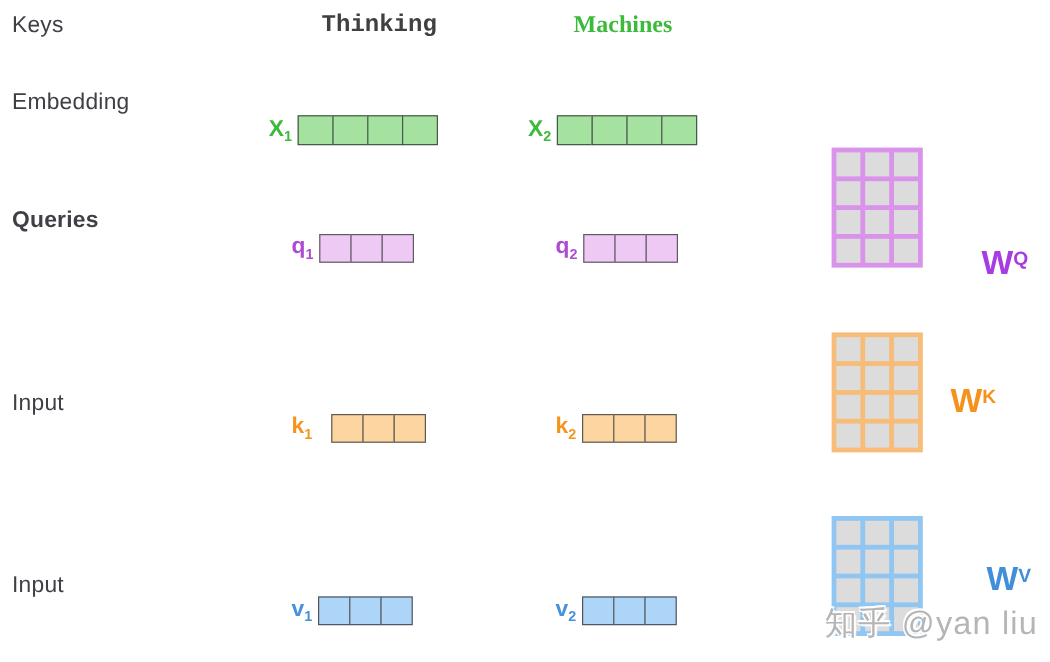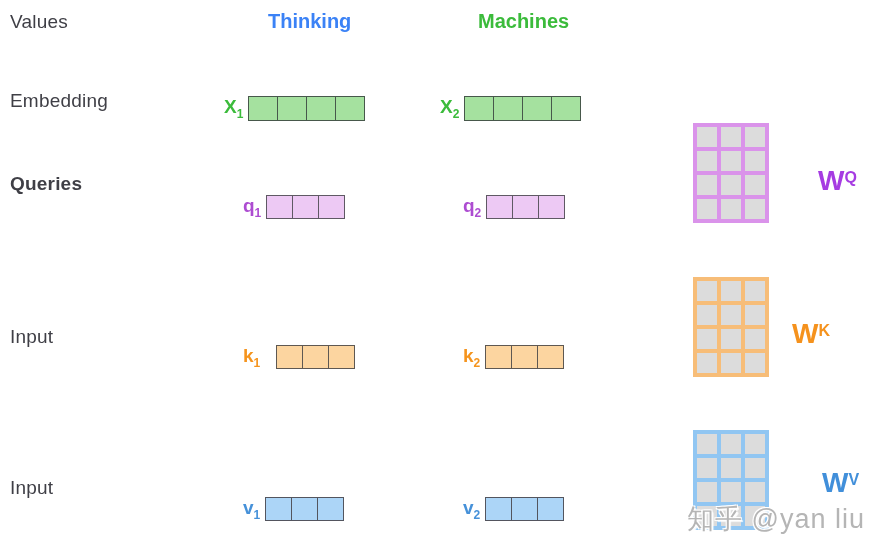--- a/index.html
+++ b/index.html
@@ -5,30 +5,30 @@
   html,body{margin:0;padding:0;}
   body{
     width:875px;height:552px;position:relative;background:#ffffff;
     font-family:"Liberation Sans","DejaVu Sans",sans-serif;
     overflow:hidden;
   }
   .row-label{
     position:absolute;font-size:19px;color:#3f3f46;letter-spacing:.2px;
   }
   .lbl-input{left:10px;top:11px;}
-  .lbl-embedding{left:10px;top:90px;}
+  .lbl-embedding{left:10px;top:75px;}
   .lbl-queries{left:10px;top:173px;font-weight:bold;}
   .lbl-keys{left:10px;top:326px;}
   .lbl-values{left:10px;top:477px;}
 
   .word-header{
     position:absolute;top:10px;font-size:20px;font-weight:bold;
   }
   .word-thinking{left:268px;}
-  .word-machines{left:478px;}
+  .word-machines{left:478px;font-family:Liberation Serif, serif;}
 
   .vector{
     position:absolute;display:flex;align-items:center;margin-top:24px;
   }
   .vec-label{
     font-size:19px;font-weight:bold;margin-right:5px;line-height:1;
   }
   .vec-label sub{font-size:12px;font-weight:bold;}
   .cells{display:flex;}
   .cell{
@@ -65,27 +65,27 @@
 
   .watermark{
     position:absolute;left:687px;top:501px;z-index:5;
     font-size:27px;color:#b5b5b5;letter-spacing:1px;white-space:nowrap;
     text-shadow:-1px -1px 0 #fff,1px -1px 0 #fff,-1px 1px 0 #fff,1px 1px 0 #fff,2px 2px 1px #fff;
   }
 </style>
 </head>
 <body>
 
-<div class="row-label lbl-input">Values</div>
+<div class="row-label lbl-input">Keys</div>
 <div class="row-label lbl-embedding">Embedding</div>
 <div class="row-label lbl-queries">Queries</div>
 <div class="row-label lbl-keys">Input</div>
 <div class="row-label lbl-values">Input</div>
 
-<div class="word-header word-thinking" style="color: #3b82f6;">Thinking</div>
+<div class="word-header word-thinking" style="color: #404040; font-family: Liberation Mono, monospace;">Thinking</div>
 <div class="word-header word-machines" style="color: rgb(59, 187, 59);">Machines</div>
 
 <div class="vector wide vec-x1">
   <span class="vec-label" style="color: rgb(59, 187, 59);"><span>X</span><sub>1</sub></span>
   <span class="cells">
       <span class="cell" style="background: rgb(165, 225, 159); border-color: rgb(71, 88, 75);"></span>
       <span class="cell" style="background: rgb(165, 225, 159); border-color: rgb(71, 88, 75);"></span>
       <span class="cell" style="background: rgb(165, 225, 159); border-color: rgb(71, 88, 75);"></span>
       <span class="cell" style="background: rgb(165, 225, 159); border-color: rgb(71, 88, 75);"></span>
     </span>
@@ -187,17 +187,17 @@
     <span class="mcell" style="background: rgb(220, 220, 220);"></span>
     <span class="mcell" style="background: rgb(220, 220, 220);"></span>
     <span class="mcell" style="background: rgb(220, 220, 220);"></span>
     <span class="mcell" style="background: rgb(220, 220, 220);"></span>
     <span class="mcell" style="background: rgb(220, 220, 220);"></span>
     <span class="mcell" style="background: rgb(220, 220, 220);"></span>
     <span class="mcell" style="background: rgb(220, 220, 220);"></span>
     <span class="mcell" style="background: rgb(220, 220, 220);"></span>
   </div>
 
-<div class="mat-label mat-label-wq" style="color: rgb(166, 60, 226);"><span>W</span><sup>Q</sup></div>
+<div class="mat-label mat-label-wq" style="color: rgb(166, 60, 226); margin-top: 38px;"><span>W</span><sup>Q</sup></div>
 <div class="mat-label mat-label-wk" style="color: rgb(245, 146, 29);"><span>W</span><sup>K</sup></div>
 <div class="mat-label mat-label-wv" style="color: rgb(65, 143, 218);"><span>W</span><sup>V</sup></div>
 
 <div class="watermark">知乎 @yan liu</div>
 
 </body></html>

